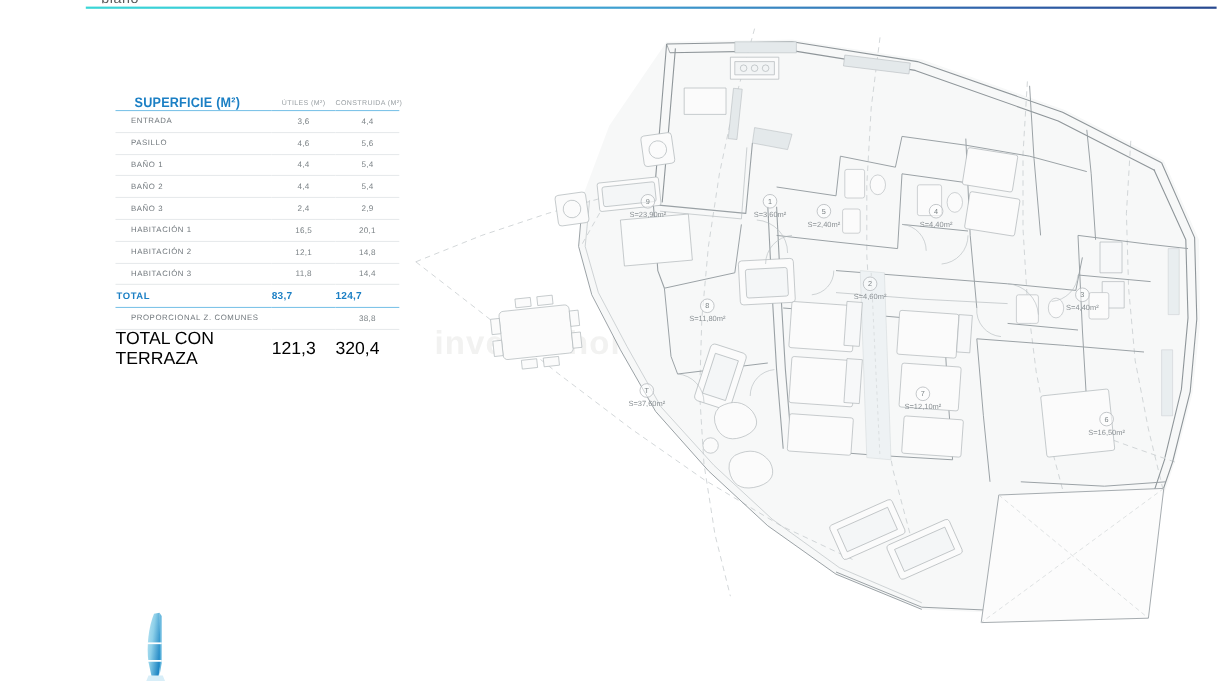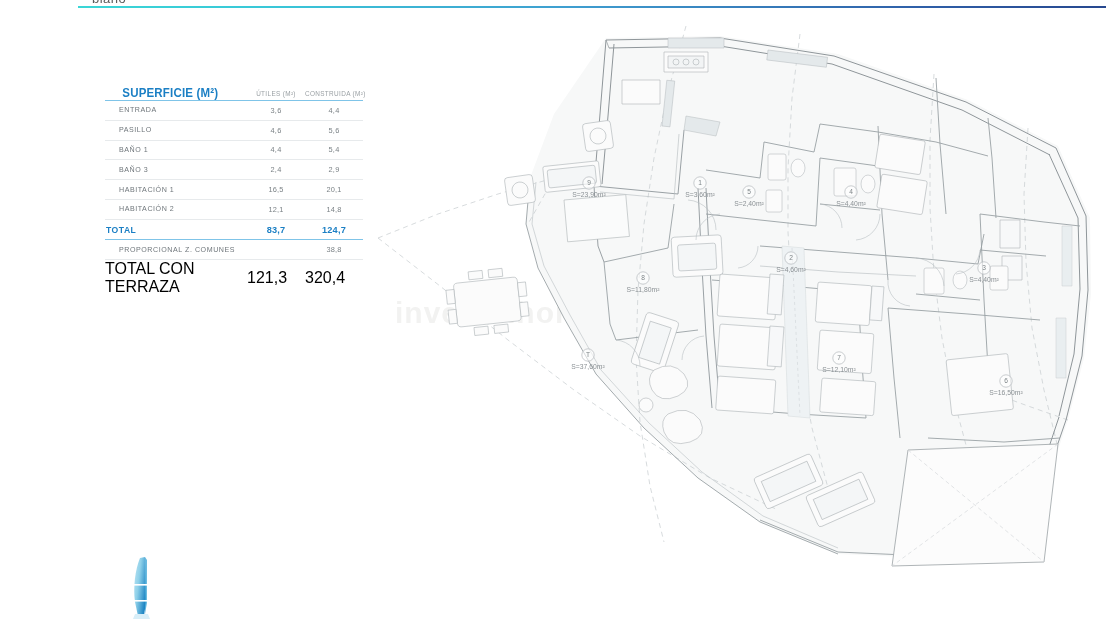--- a/index.html
+++ b/index.html
@@ -98,21 +98,20 @@
     color: #1b7fc4;
     letter-spacing: .5px;
     padding-left: 1px;
     white-space: nowrap;
     font-stretch: condensed;
   }
   tr.total td.num {
     font-size: 9.2px;
     font-weight: bold;
     color: #1b7fc4;
-    text-align: center;
     letter-spacing: .2px;
   }
   tr.grand { height: 21px; border-top: 1px solid #7fc4e8; }
 
   
   #logo {
     position: absolute;
     left: 122px; top: 556px;
     width: 40px; height: 64px;
   }
@@ -168,33 +167,43 @@
           <td class="label">PASILLO</td>
           <td class="num">4,6</td>
           <td class="num">5,6</td>
         </tr>
         <tr class="row">
           <td class="label">BAÑO 1</td>
           <td class="num">4,4</td>
           <td class="num">5,4</td>
         </tr>
         <tr class="row">
+          <td class="label">BAÑO 2</td>
+          <td class="num">4,4</td>
+          <td class="num">5,4</td>
+        </tr>
+        <tr class="row">
           <td class="label">BAÑO 3</td>
           <td class="num">2,4</td>
           <td class="num">2,9</td>
         </tr>
         <tr class="row">
           <td class="label">HABITACIÓN 1</td>
           <td class="num">16,5</td>
           <td class="num">20,1</td>
         </tr>
         <tr class="row">
           <td class="label">HABITACIÓN 2</td>
           <td class="num">12,1</td>
           <td class="num">14,8</td>
+        </tr>
+        <tr class="row">
+          <td class="label">HABITACIÓN 3</td>
+          <td class="num">11,8</td>
+          <td class="num">14,4</td>
         </tr>
 
         <tr class="total">
           <td class="label">TOTAL</td>
           <td class="num">83,7</td>
           <td class="num">124,7</td>
         </tr>
 
         <tr class="row">
           <td class="label">PROPORCIONAL Z. COMUNES</td>

